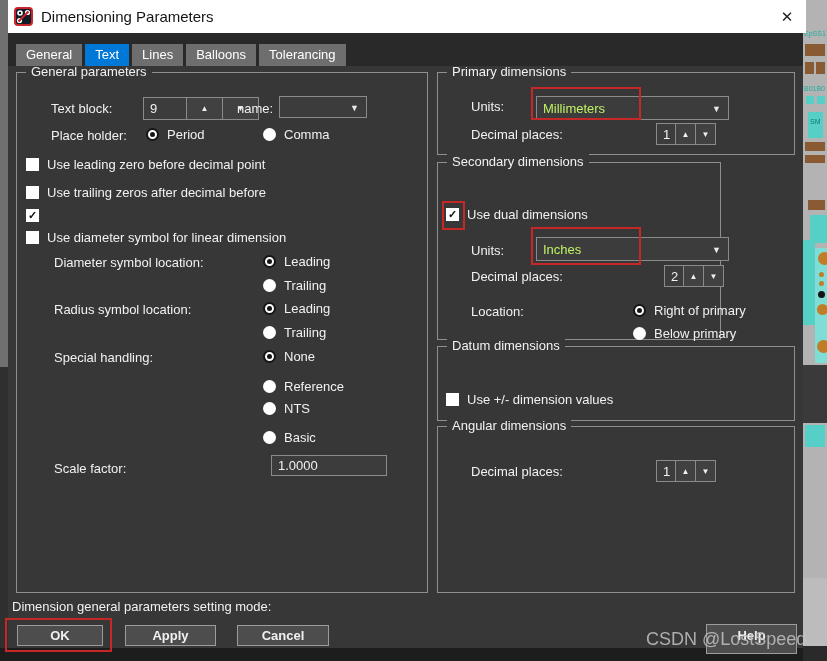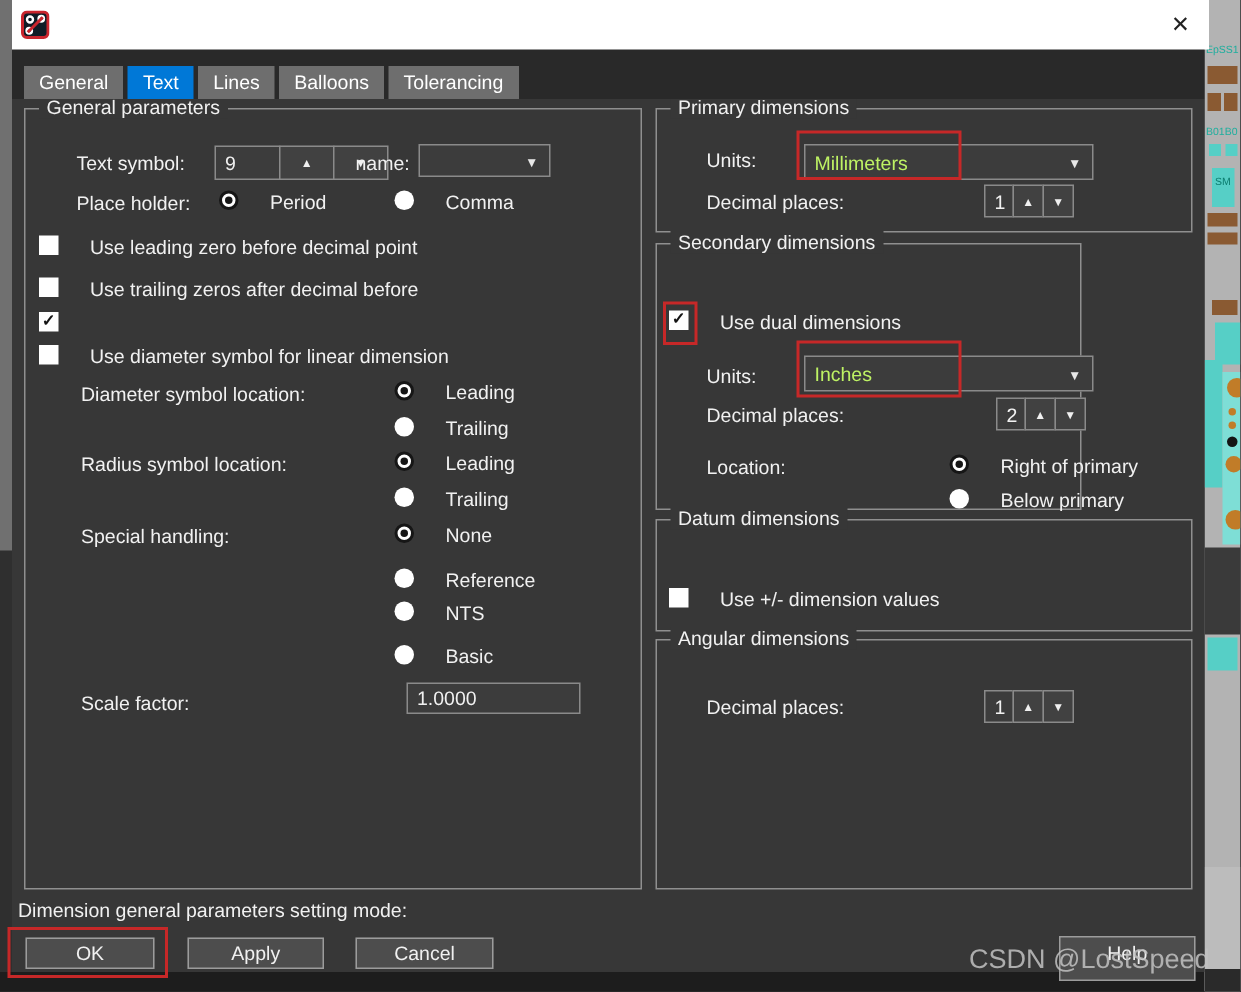--- a/index.html
+++ b/index.html
@@ -1,20 +1,20 @@
 <!DOCTYPE html>
 <html><head>
 <meta charset="utf-8">
 <style>
   html,body{margin:0;padding:0;}
   body{font-family:"Liberation Sans",sans-serif;background:#2a2a2a;}
   #root{position:relative;width:827px;height:661px;overflow:hidden;background:#2a2a2a;
         font-size:13px;color:#f1f1f1;}
   .abs{position:absolute;}
-  .row{display:flex;align-items:flex-start;gap:21px;height:15px;}
+  .row{display:flex;align-items:center;gap:8px;height:15px;}
   .lbl{white-space:nowrap;color:#f1f1f1;}
 
   
   #left-strip{left:0;top:0;width:8px;height:661px;background:#2f2f2f;}
   #left-strip-top{left:0;top:0;width:8px;height:367px;background:#707070;}
 
   
   #titlebar{left:8px;top:0;width:798px;height:33px;background:#ffffff;z-index:5;}
   #title-text{left:33px;top:0;line-height:33px;font-size:15px;color:#141414;}
   #close-btn{left:760px;top:0;width:38px;height:33px;text-align:center;line-height:33px;
@@ -45,21 +45,21 @@
   .spin .val{background:#3c3c3c;border:1px solid #8a8a8a;color:#f1f1f1;padding:0 0 0 6px;
          line-height:21px;box-sizing:border-box;}
   .spin .btn{background:#414141;border:1px solid #8a8a8a;margin-left:-1px;color:#f0f0f0;
          font-size:8px;display:flex;align-items:center;justify-content:center;box-sizing:border-box;}
   .dd{background:#3c3c3c;border:1px solid #8a8a8a;box-sizing:border-box;position:relative;}
   .dd .dd-val{position:absolute;left:6px;top:0;line-height:22px;color:#bef264;white-space:nowrap;}
   .dd .dd-arrow{position:absolute;right:7px;top:0;line-height:22px;font-size:9px;color:#e8e8e8;}
   .txtin{background:#3c3c3c;border:1px solid #8a8a8a;box-sizing:border-box;color:#f1f1f1;
          padding-left:6px;line-height:19px;}
   .pushbtn{background:#4d4d4d;border:1px solid #9c9c9c;box-sizing:border-box;color:#f0f0f0;
-         text-align:center;line-height:19px;font-size:13px;}
+         text-align:center;line-height:19px;font-size:13px;font-weight:bold;}
   .redbox{border:2px solid #c62828;box-sizing:border-box;z-index:10;pointer-events:none;}
 
   
   #bottom-strip{left:0;top:648px;width:803px;height:13px;background:#1d1d1d;}
   #watermark{left:646px;top:629px;font-size:18px;color:#c2c2c2;opacity:.85;z-index:50;
          pointer-events:none;white-space:nowrap;}
 
   
   #pcb{left:803px;top:0;width:24px;height:661px;background:#b3b3b3;z-index:1;overflow:hidden;}
   .pcb-s{position:absolute;}
@@ -103,39 +103,40 @@
   </div>
 
   <div id="titlebar" class="abs">
     <svg class="abs" style="left:6px;top:7px" width="19" height="19" viewBox="0 0 19 19">
       <rect x="1" y="1" width="17" height="17" rx="3" fill="#101c26" stroke="#c9252d" stroke-width="2"></rect>
       <circle cx="6" cy="6" r="2" fill="none" stroke="#ffffff" stroke-width="1.6"></circle>
       <circle cx="13.5" cy="5.5" r="1.8" fill="none" stroke="#ffffff" stroke-width="1.6"></circle>
       <circle cx="5.5" cy="13.5" r="1.8" fill="none" stroke="#ffffff" stroke-width="1.6"></circle>
       <line x1="4.5" y1="14.5" x2="14.5" y2="4.5" stroke="#c9252d" stroke-width="2"></line>
     </svg>
+    <div id="title-text" class="abs">Dimensioning Parameters</div>
     <div id="close-btn" class="abs">✕</div>
   </div>
 
   <div id="tabstrip" class="abs">
     <div id="tabs">
       <div class="tab">General</div>
       <div class="tab active">Text</div>
       <div class="tab">Lines</div>
       <div class="tab">Balloons</div>
       <div class="tab">Tolerancing</div>
     </div>
   </div>
 
   <div id="body" class="abs">
 
     <div class="grp" style="left:8px;top:6px;width:412px;height:521px">
       <div class="grp-title">General parameters</div>
 
-      <div class="abs lbl" style="left:34px;top:28px">Text symbol:</div>
+      <div class="abs lbl" style="left:34px;top:28px">Text block:</div>
       <div class="abs spin" style="left:126px;top:24px">
         <div class="val" style="width:44px">9</div>
         <div class="btn" style="width:37px">▲</div>
         <div class="btn" style="width:37px">▼</div>
       </div>
       <div class="abs lbl" style="left:220px;top:28px">name:</div>
       <div class="abs dd" style="left:262px;top:23px;width:88px;height:22px">
         <span class="dd-val"></span>
         <span class="dd-arrow">▼</span>
       </div>

